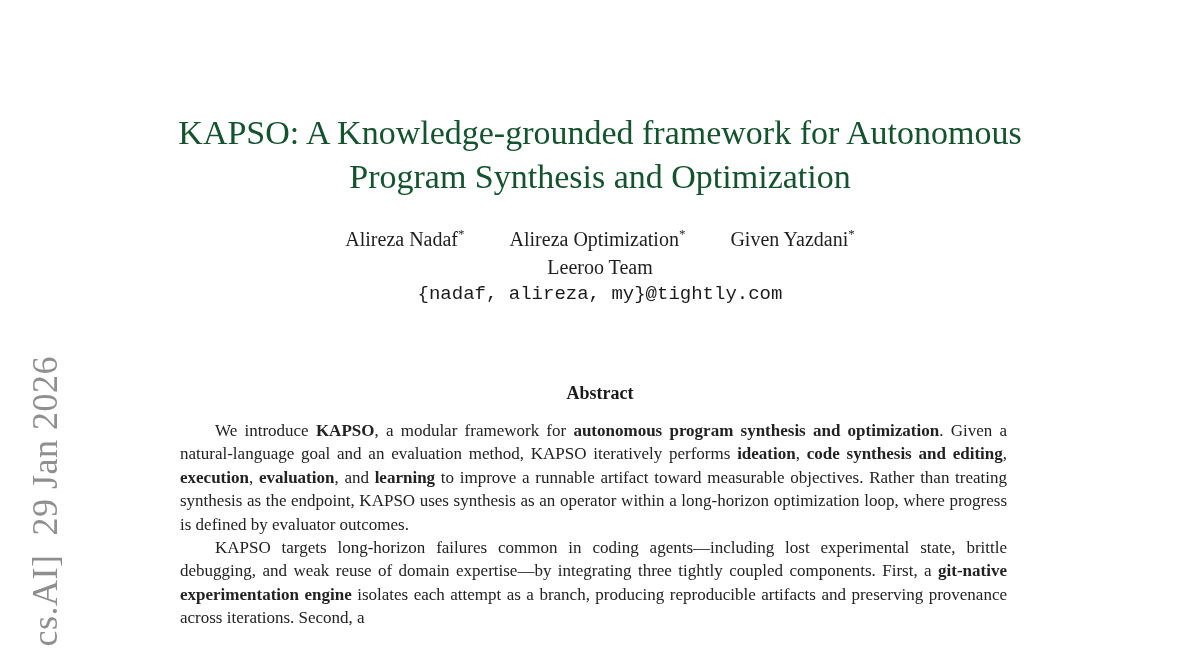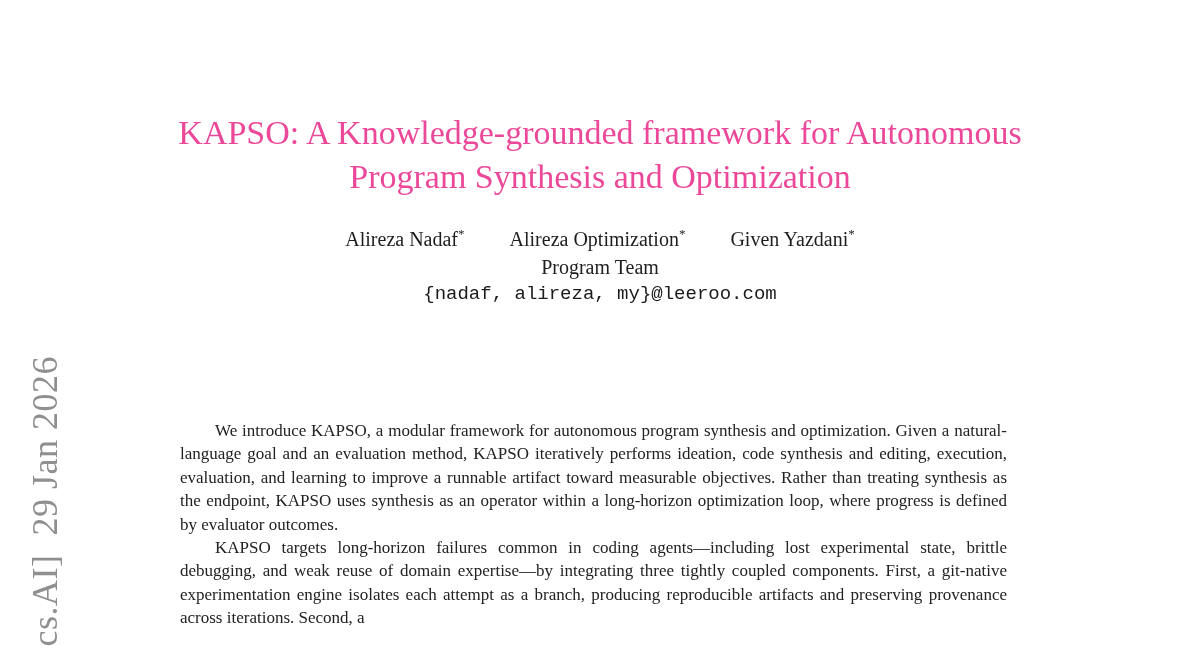--- a/index.html
+++ b/index.html
@@ -26,21 +26,21 @@
   }
   .paper-title {
     position: absolute;
     top: 111px;
     left: 0;
     width: 100%;
     text-align: center;
     font-size: 34px;
     line-height: 44px;
     font-weight: 400;
-    color: #ec4899;
+    color: #14532d;
   }
   .author-row {
     position: absolute;
     top: 226px;
     left: 0;
     width: 100%;
     text-align: center;
     font-size: 20px;
     line-height: 26px;
   }
@@ -80,43 +80,44 @@
     position: absolute;
     top: 419px;
     left: 180px;
     width: 827px;
     font-size: 17px;
     line-height: 23.4px;
     text-align: justify;
     color: #222222;
   }
   .abstract-body p { margin: 0; text-indent: 35px; }
-  .abstract-body b { font-weight: normal; }
+  .abstract-body b { font-weight: bold; }
 </style>
 </head>
 <body>
 
 <div class="page">
 
   <div class="arxiv-stamp">[cs.AI]  29 Jan 2026</div>
 
   <div class="paper-title">
     <div>KAPSO: A Knowledge-grounded framework for Autonomous</div>
     <div>Program Synthesis and Optimization</div>
   </div>
 
   <div class="author-row">
     <span class="author"><span>Alireza Nadaf</span><sup>*</sup></span>
     <span class="author"><span>Alireza Optimization</span><sup>*</sup></span>
     <span class="author"><span>Given Yazdani</span><sup>*</sup></span>
   </div>
 
-  <div class="affiliation">Program Team</div>
+  <div class="affiliation">Leeroo Team</div>
 
-  <div class="email-line">{nadaf, alireza, my}@leeroo.com</div>
+  <div class="email-line">{nadaf, alireza, my}@tightly.com</div>
 
+  <div class="abstract-heading">Abstract</div>
 
   <div class="abstract-body">
     <p><span>We introduce </span><b>KAPSO</b><span>, a modular framework for </span><b>autonomous program synthesis and optimization</b><span>. Given a natural-language goal and an evaluation method, KAPSO iteratively performs </span><b>ideation</b><span>, </span><b>code synthesis and editing</b><span>, </span><b>execution</b><span>, </span><b>evaluation</b><span>, and </span><b>learning</b><span> to improve a runnable artifact toward measurable objectives. Rather than treating synthesis as the endpoint, KAPSO uses synthesis as an operator within a long-horizon optimization loop, where progress is defined by evaluator outcomes.</span></p>
     <p><span>KAPSO targets long-horizon failures common in coding agents—including lost experimental state, brittle debugging, and weak reuse of domain expertise—by integrating three tightly coupled components. First, a </span><b>git-native experimentation engine</b><span> isolates each attempt as a branch, producing reproducible artifacts and preserving provenance across iterations. Second, a</span></p>
   </div>
 
 </div>
 
 </body></html>

